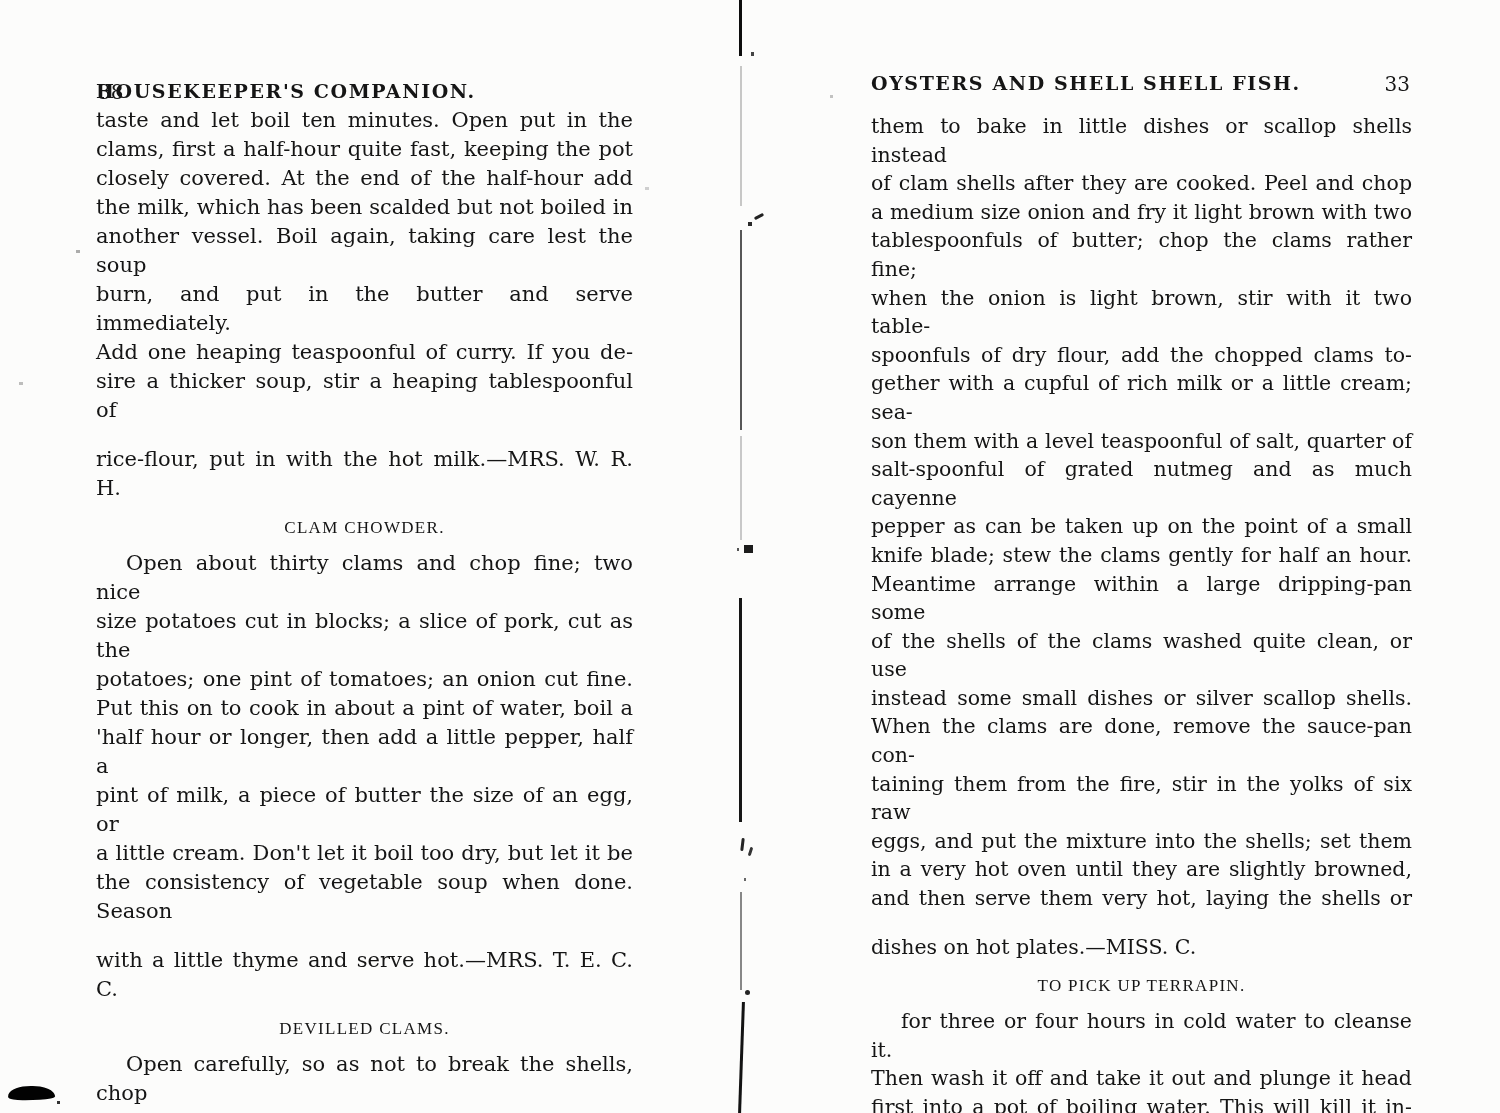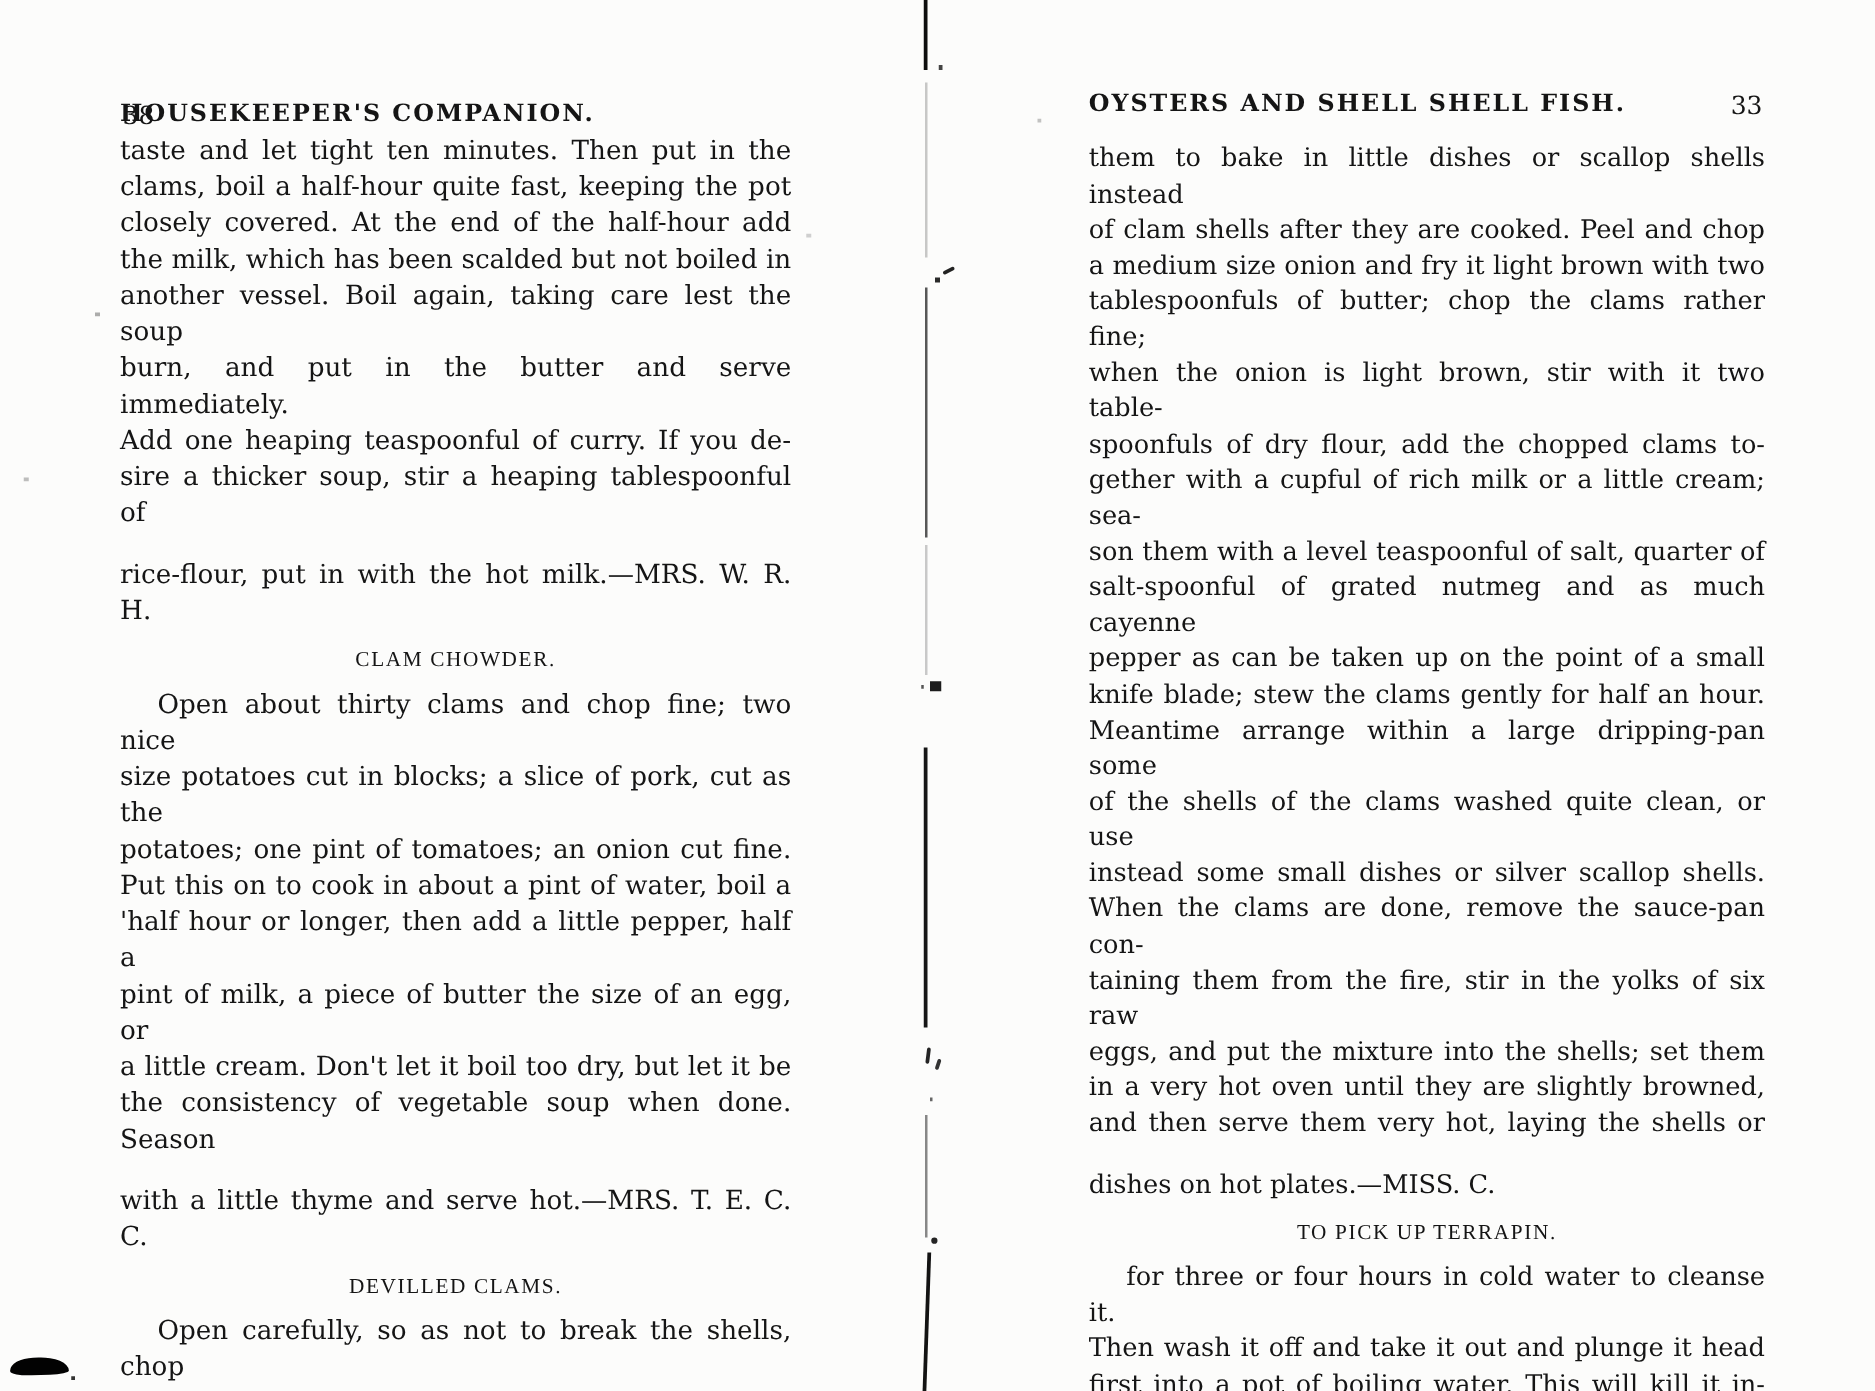--- a/index.html
+++ b/index.html
@@ -90,22 +90,22 @@
 </head>
 <body>
 
 <div class="page page-left">
   <div class="page-header">
     <span class="page-number num-left">38</span>
     <div class="running-head">HOUSEKEEPER'S COMPANION.</div>
   </div>
   <div>
       <div class="paragraph">
-        <div class="line">taste and let tight ten minutes.  Then put in the</div>
-        <div class="line">clams, boil a half-hour quite fast, keeping the pot</div>
+        <div class="line">taste and let boil ten minutes.  Open put in the</div>
+        <div class="line">clams, first a half-hour quite fast, keeping the pot</div>
         <div class="line">closely covered.  At the end of the half-hour add</div>
         <div class="line">the milk, which has been scalded but not boiled in</div>
         <div class="line">another vessel.  Boil again, taking care lest the soup</div>
         <div class="line">burn, and put in the butter and serve immediately.</div>
         <div class="line">Add one heaping teaspoonful of curry.  If you de-</div>
         <div class="line">sire a thicker soup, stir a heaping tablespoonful of</div>
         <div class="line last-line">rice-flour, put in with the hot milk.—MRS. W. R. H.</div>
       </div>
       <div class="recipe-heading">CLAM CHOWDER.</div>
       <div class="paragraph indented">

